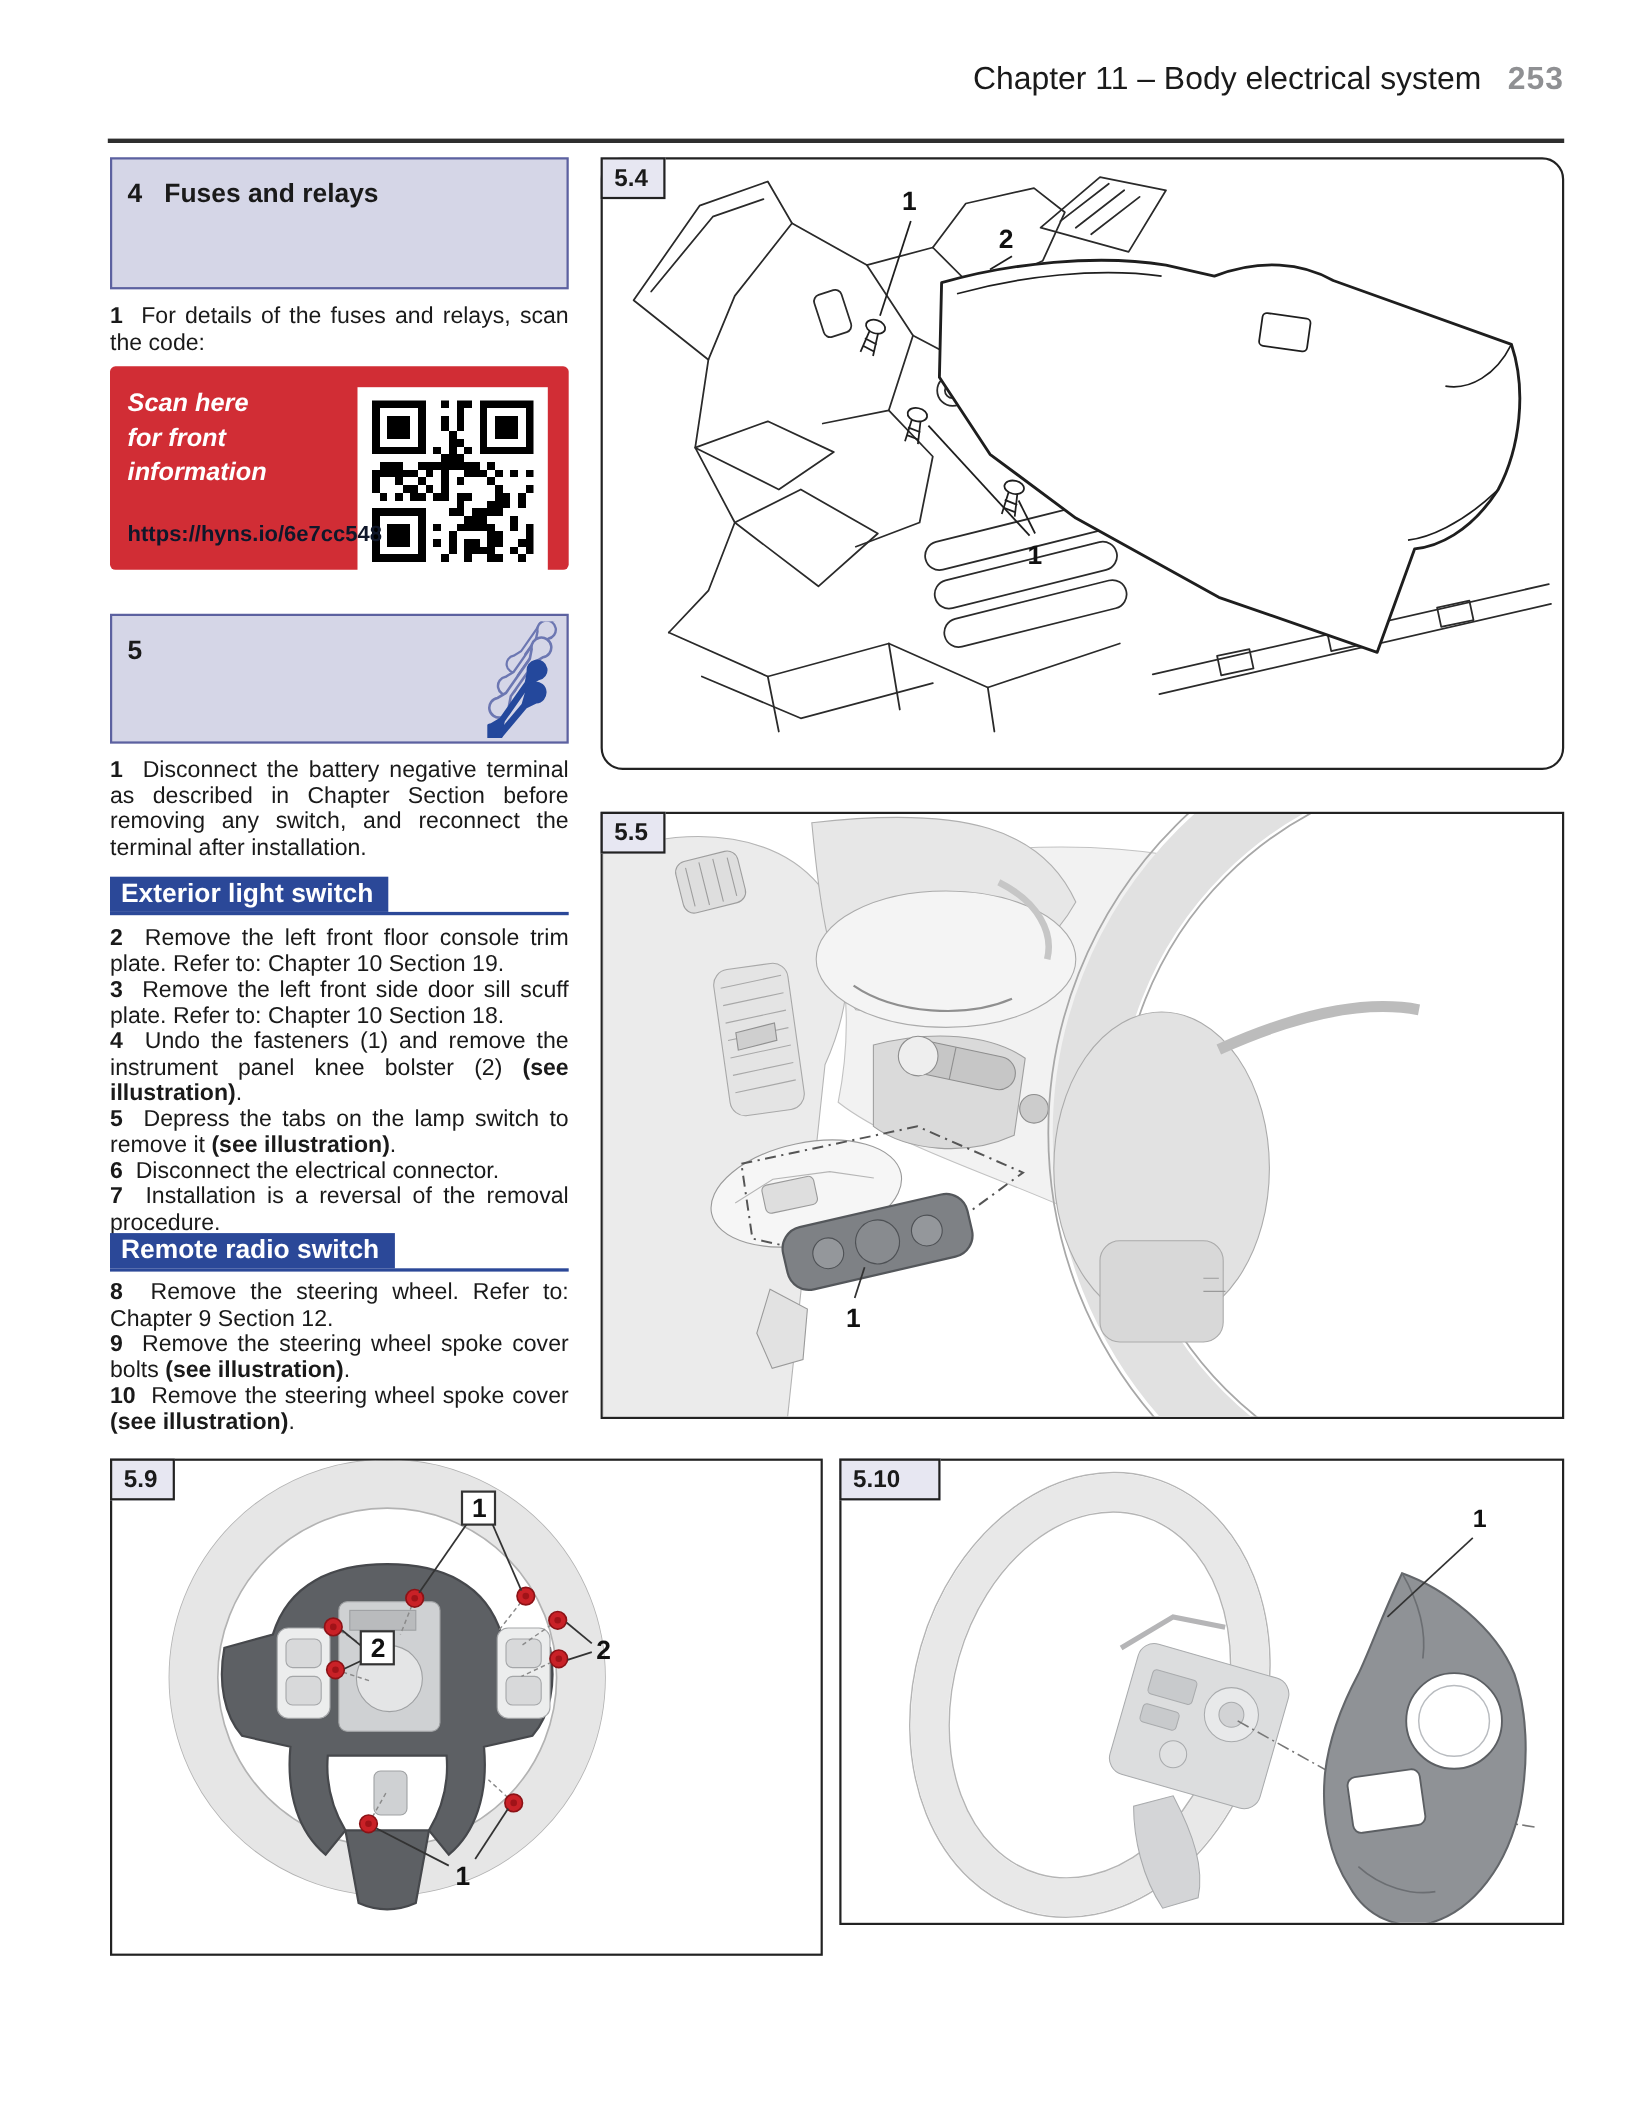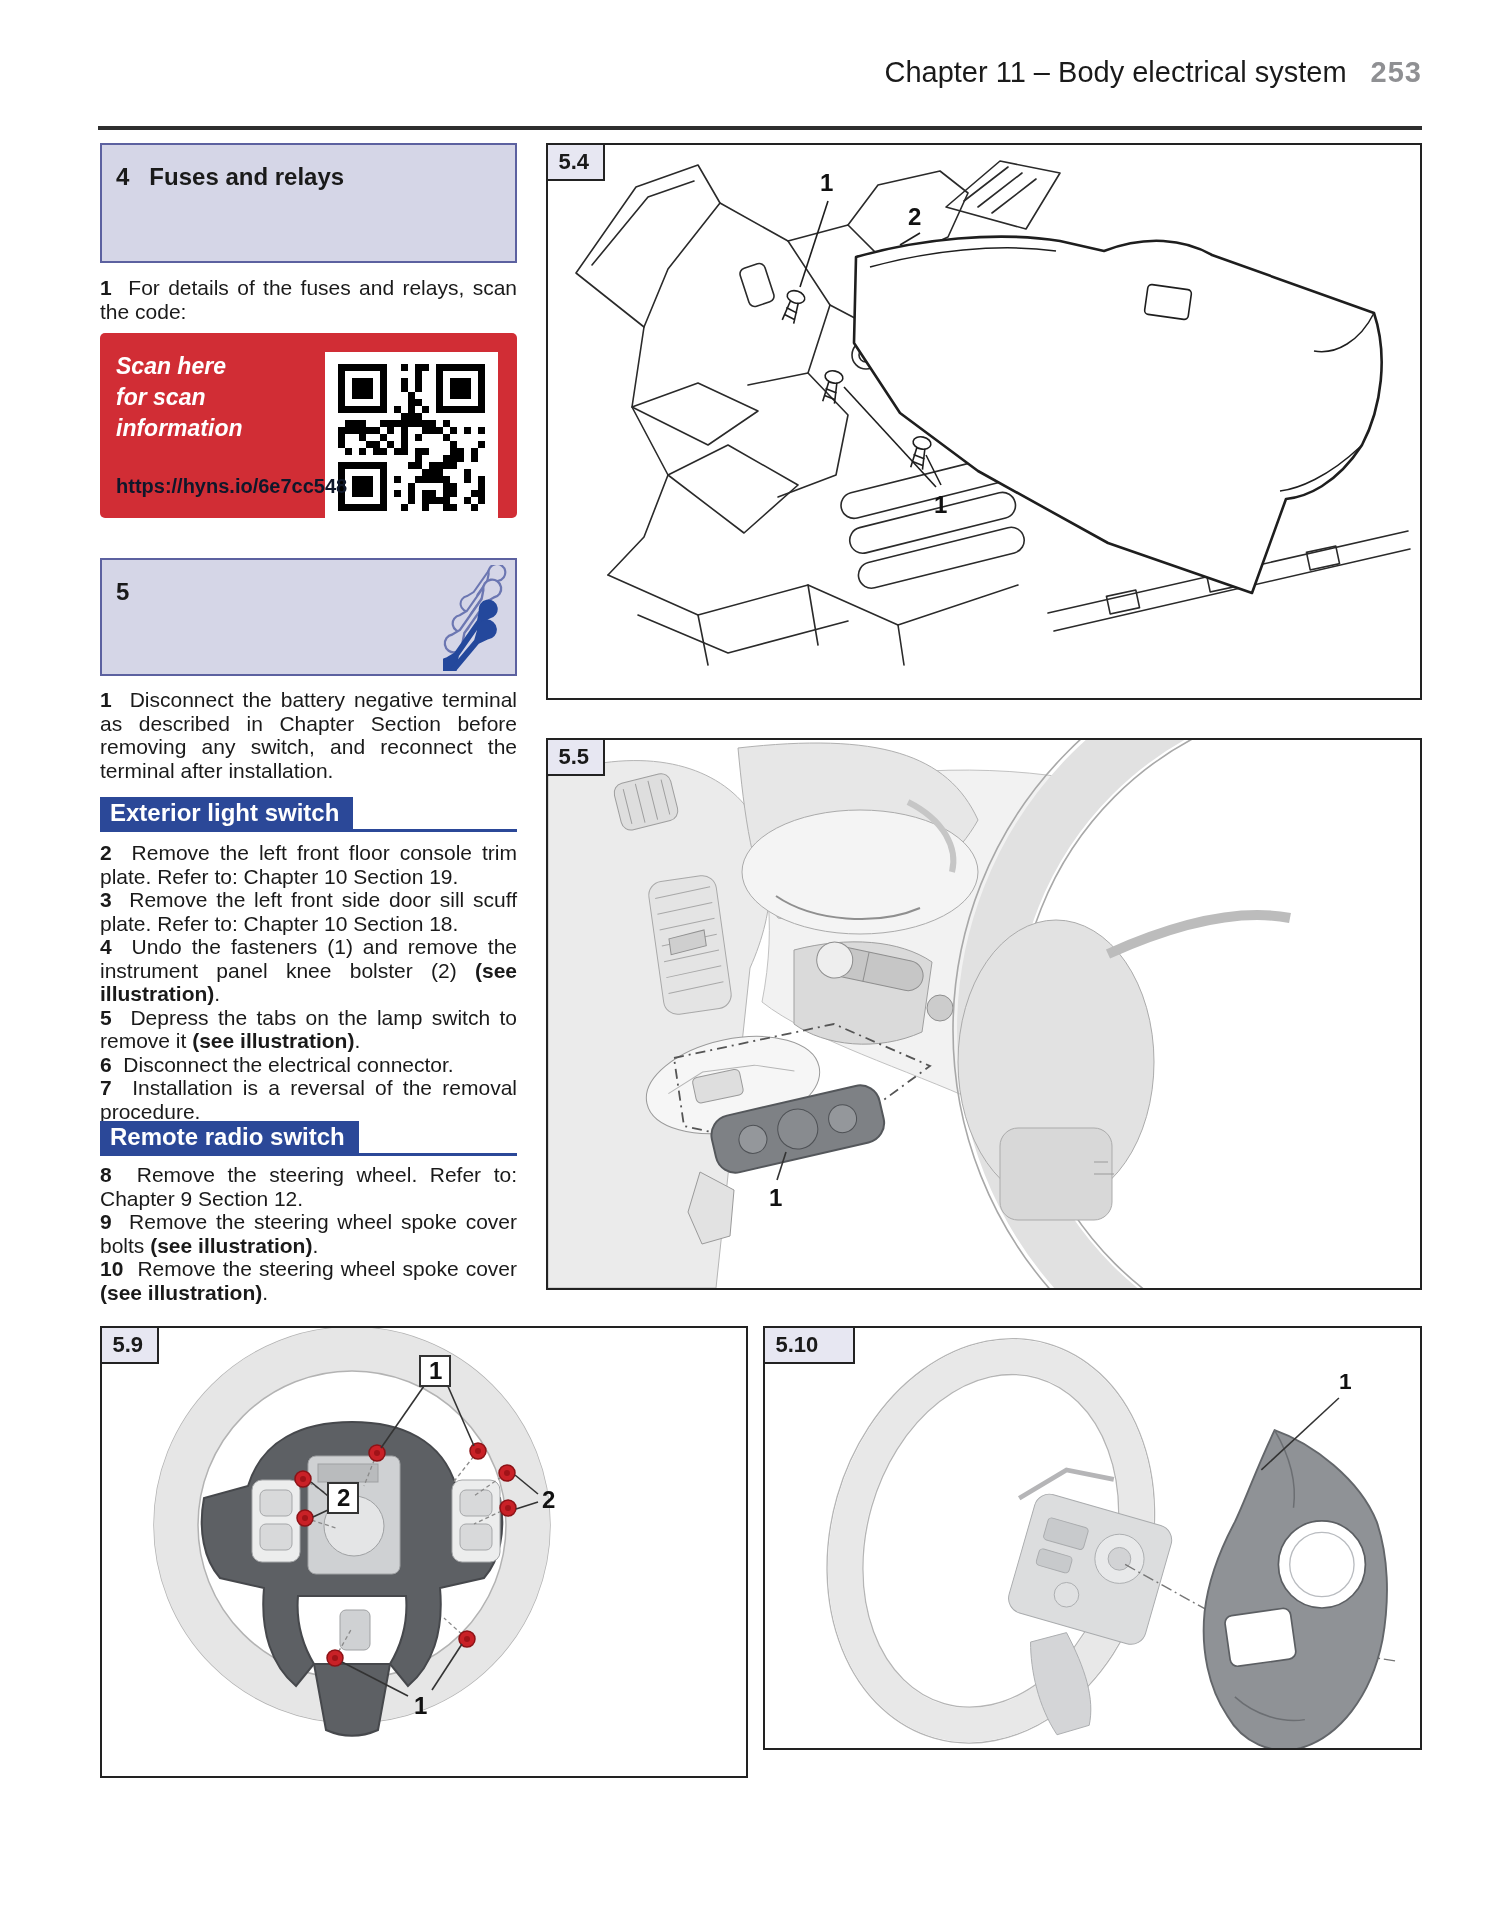--- a/index.html
+++ b/index.html
@@ -61,21 +61,21 @@
     </div>
   </div>
 
   <div class="steps" style="top:276px;">
       <p class="step"><b>1</b>&nbsp; For details of the fuses and relays, scan the code:</p>
     </div>
 
   <div class="qrbox">
     <div class="qr-scan">
       <div>Scan here</div>
-      <div>for scan</div>
+      <div>for front</div>
       <div>information</div>
     </div>
     <div class="qr-white">
       <svg width="147" height="147" viewBox="0 0 147 147" shape-rendering="crispEdges">
         <g id="qr-modules" fill="#000">
             <rect x="0" y="0" width="49" height="49" fill="#000"></rect>
             <rect x="7" y="7" width="35" height="35" fill="#fff"></rect>
             <rect x="14" y="14" width="21" height="21" fill="#000"></rect>
             <rect x="98" y="0" width="49" height="49" fill="#000"></rect>
             <rect x="105" y="7" width="35" height="35" fill="#fff"></rect>
@@ -237,21 +237,21 @@
 
   <div class="subhead" style="top:1121px;">
     <span>Remote radio switch</span>
   </div>
   <div class="steps" style="top:1163px;">
       <p class="step"><b>8</b>&nbsp; Remove the steering wheel. Refer to: Chapter 9 Section 12.</p>
       <p class="step"><b>9</b>&nbsp; Remove the steering wheel spoke cover bolts<b> (see illustration)</b>.</p>
       <p class="step"><b>10</b>&nbsp; Remove the steering wheel spoke cover<b> (see illustration)</b>.</p>
     </div>
 
-  <div class="figure" style="left:546px;top:143px;width:876px;height:557px;">
+  <div class="figure" style="left:546px;top:143px;width:876px;height:557px;border-radius:20px;">
     <div class="figlabel">5.4</div>
     <svg viewBox="0 0 872 553">
       <g fill="none" stroke="#2a2a2a" stroke-width="1.6" stroke-linejoin="round" stroke-linecap="round">
         <path d="M28,128 L88,42 L150,20 L172,58 L120,124 L96,182 Z"></path>
         <path d="M44,120 L100,52 L146,36"></path>
         <path d="M96,182 L84,262 L120,330 L96,392 L60,430"></path>
         <path d="M120,330 L180,300 L250,340 L196,388 Z"></path>
         <path d="M84,262 L150,238 L210,266 L160,300 Z"></path>
         <path d="M172,58 L240,96 L282,160 L260,228 L200,240"></path>
         <path d="M240,96 L300,80 L340,120 L320,180 L282,160"></path>

